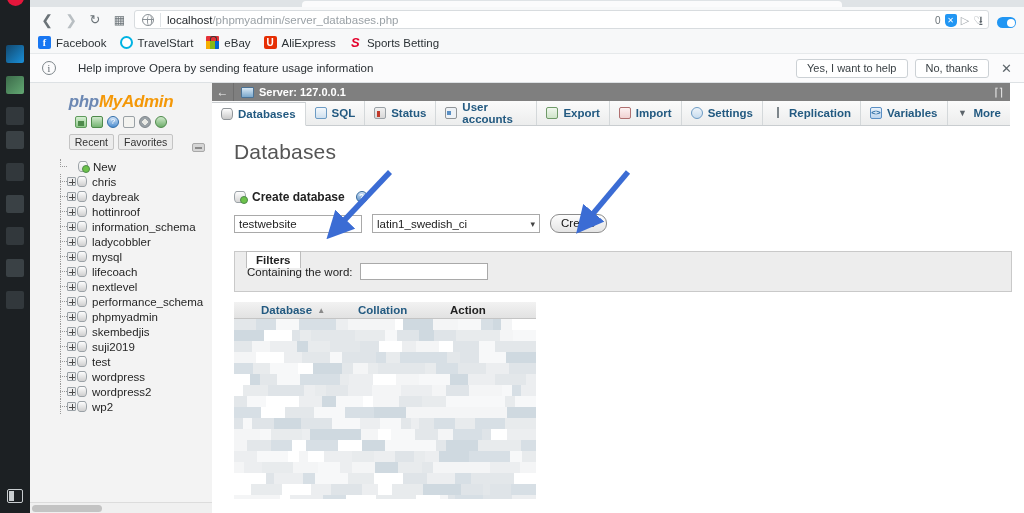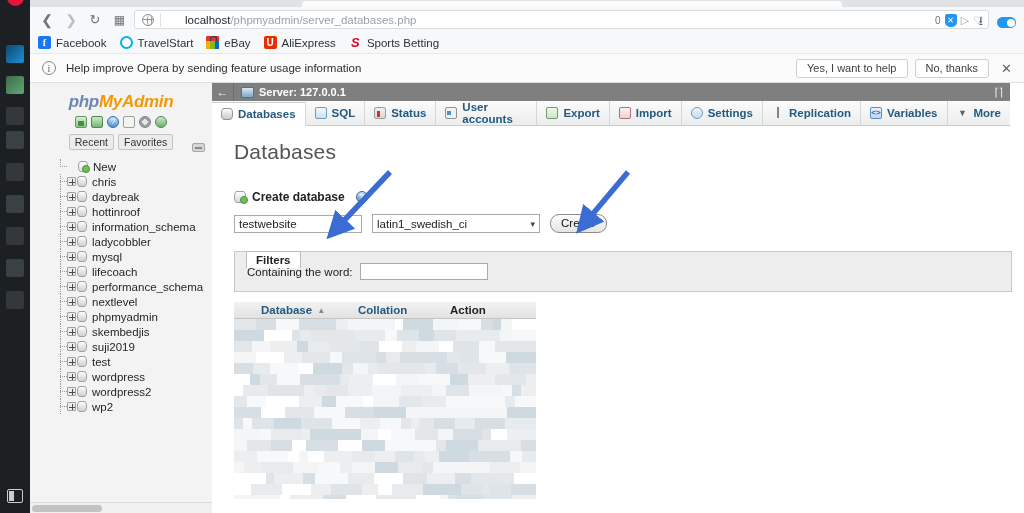--- a/index.html
+++ b/index.html
@@ -65,21 +65,21 @@
   }
   .omni-globe:before {
     content:""; position:absolute; left:4.3px; top:-0.3px; width:3px; height:11.4px;
     border:1.3px solid #8a9196; border-radius:50%; border-top:none; border-bottom:none;
   }
   .omni-globe:after {
     content:""; position:absolute; left:-1.3px; top:4.3px; width:12px; height:0;
     border-top:1.3px solid #8a9196;
   }
   .omni-sep { position:absolute; left:25px; top:2px; width:1px; height:14px; background:#dfe3e6; }
-  .omni-url { position:absolute; left:32px; top:2px; font-size:11.5px; color:#9aa1a6; line-height:15px;margin-left:18px; }
+  .omni-url { position:absolute; left:32px; top:2px; font-size:11.5px; color:#9aa1a6; line-height:15px; }
   .omni-url b { color:#22272b; font-weight:400; }
 
   .omni-right { position:absolute; right:5px; top:2px; height:15px; display:flex; align-items:center; gap:4px; }
   .ad-count { font-size:10px; color:#6b7378; }
   .ad-shield {
     width:12px; height:13px; background:#2196f3;
     border-radius:2px 2px 5px 5px; position:relative;
   }
   .ad-shield:after {
     content:"✕"; position:absolute; left:0; top:0; width:12px; height:13px;
@@ -117,21 +117,21 @@
   .infobar {
     position:absolute; left:0; top:54px; width:994px; height:29px;
     background:#fbfbfc; border-bottom:1px solid #dde1e4;
     display:flex; align-items:center; padding:0 8px 0 12px;
   }
   .info-i {
     width:14px; height:14px; border:1px solid #7d858a; border-radius:50%;
     color:#5c646a; font-size:10px; line-height:13px; text-align:center;
     font-family:"Liberation Serif", serif; flex:0 0 auto;
   }
-  .info-text { margin-left:10px; font-size:11.5px; color:#2b3135; flex:1 1 auto; }
+  .info-text { margin-left:22px; font-size:11.5px; color:#2b3135; flex:1 1 auto; }
   .info-btn {
     height:19px; padding:0 10px; background:#fff; border:1px solid #ccd1d5; border-radius:3px;
     font-size:11px; color:#3a4145; line-height:17px; margin-left:7px; font-family:"Liberation Sans",sans-serif;
   }
   .info-close { margin-left:12px; margin-right:4px; color:#5c646a; font-size:13px; }
 
   
   .page { position:absolute; left:30px; top:83px; width:994px; height:430px; background:#fff; overflow:hidden; }
 
   
@@ -459,27 +459,27 @@
           <div class="db-row">
             <span class="tree-line"></span>
             <span class="expand"></span>
             <span class="dbicon"></span>
             <span class="db-name">lifecoach</span>
           </div>
           <div class="db-row">
             <span class="tree-line"></span>
             <span class="expand"></span>
             <span class="dbicon"></span>
+            <span class="db-name">nextlevel</span>
+          </div>
+          <div class="db-row">
+            <span class="tree-line"></span>
+            <span class="expand"></span>
+            <span class="dbicon"></span>
             <span class="db-name">performance_schema</span>
-          </div>
-          <div class="db-row">
-            <span class="tree-line"></span>
-            <span class="expand"></span>
-            <span class="dbicon"></span>
-            <span class="db-name">nextlevel</span>
           </div>
           <div class="db-row">
             <span class="tree-line"></span>
             <span class="expand"></span>
             <span class="dbicon"></span>
             <span class="db-name">phpmyadmin</span>
           </div>
           <div class="db-row">
             <span class="tree-line"></span>
             <span class="expand"></span>

